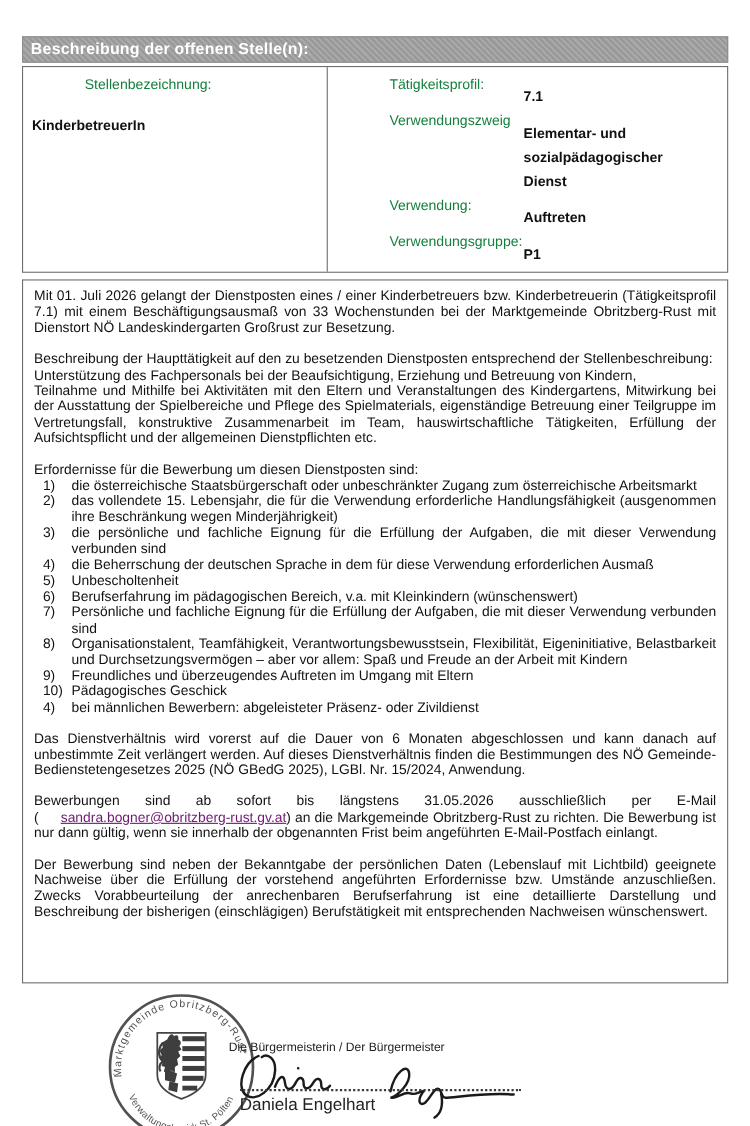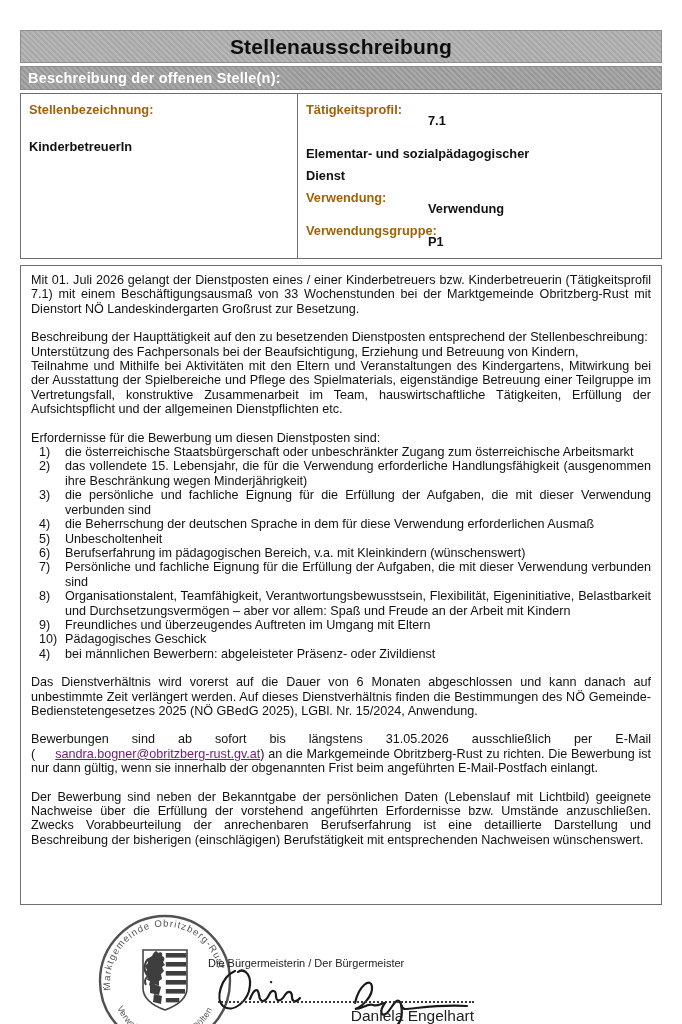--- a/index.html
+++ b/index.html
@@ -24,21 +24,21 @@
     background-image: repeating-linear-gradient(45deg, rgba(255,255,255,.07) 0 2px, rgba(0,0,0,.06) 2px 4px);
   }
   .section-bar span { font-size: 14.5px; font-weight: bold; color: #ffffff; letter-spacing: .2px; }
 
   
   .job-table {
     margin-top: 3px; display: flex; border: 1.5px solid #6e6e6e; min-height: 110px;
   }
   .cell-left { width: 276px; padding: 5px 8px; }
   .cell-right { flex: 1; border-left: 1px solid #6e6e6e; padding: 5px 8px; }
-  .job-table .lbl { font-size: 12.8px; font-weight: bold; line-height: 22px; color: #a16207; }
+  .job-table .lbl { font-size: 12.8px; font-weight: normal; line-height: 22px; color: #15803d; margin-left: 48px; }
   .job-table .val { font-size: 12.8px; font-weight: bold; line-height: 22px; color: #111; margin-top: 11px; }
   .cell-left .val { margin-top: 15px; }
   .trow { display: flex; }
   .trow .lbl { width: 122px; flex: 0 0 122px; }
   .trow .val { flex: 1; white-space: pre-line; }
 
   
   .main-box {
     margin-top: 6px; border: 1.5px solid #6e6e6e;
     padding: 7px 10px 8px 10px; min-height: 640px;
@@ -54,52 +54,50 @@
   .req-num { flex: 0 0 26px; }
   .req-text { flex: 1; text-align: justify; }
 
   
   .footer { position: relative; margin: 0 20px; height: 165px; font-weight: normal; }
   .place-date { position: absolute; left: 0; top: 13px; font-size: 15px; color: #222; }
   .stamp { position: absolute; left: 50px; top: 1px; width: 150px; height: 150px; opacity: .82; }
   .signer-title { position: absolute; left: 168px; top: 52px; font-size: 11px; color: #222; }
   .signature { position: absolute; left: 165px; top: 54px; width: 290px; height: 72px; }
   .dotted-line { position: absolute; left: 178px; top: 96px; width: 256px; border-bottom: 2px dotted #3a3a3a; }
-  .signer-name { position: absolute; left: 178px; top: 102px; width: 256px; text-align: right; font-size: 15.5px; color: #222; }
+  .signer-name { position: absolute; left: 178px; top: 102px; width: 256px; text-align: left; font-size: 15.5px; color: #222; }
 </style>
 </head>
 <body>
 
 <div class="page">
 
-  <div class="title-bar">
-    <span>Stellenausschreibung</span>
-  </div>
 
   <div class="section-bar">
     <span>Beschreibung der offenen Stelle(n):</span>
   </div>
 
   <div class="job-table">
     <div class="cell-left">
       <div class="lbl">Stellenbezeichnung:</div>
       <div class="val">KinderbetreuerIn</div>
     </div>
     <div class="cell-right">
       <div class="trow">
         <span class="lbl">Tätigkeitsprofil:</span>
         <span class="val">7.1</span>
       </div>
       <div class="trow">
+        <span class="lbl">Verwendungszweig</span>
         <span class="val">Elementar- und sozialpädagogischer
 Dienst</span>
       </div>
       <div class="trow">
         <span class="lbl">Verwendung:</span>
-        <span class="val">Verwendung</span>
+        <span class="val">Auftreten</span>
       </div>
       <div class="trow">
         <span class="lbl">Verwendungsgruppe:</span>
         <span class="val">P1</span>
       </div>
     </div>
   </div>
 
   <div class="main-box">
     <p class="para">Mit 01. Juli 2026 gelangt der Dienstposten eines / einer Kinderbetreuers bzw. Kinderbetreuerin (Tätigkeitsprofil 7.1) mit einem Beschäftigungsausmaß von 33 Wochenstunden bei der Marktgemeinde Obritzberg-Rust mit Dienstort NÖ Landeskindergarten Großrust zur Besetzung.</p>

